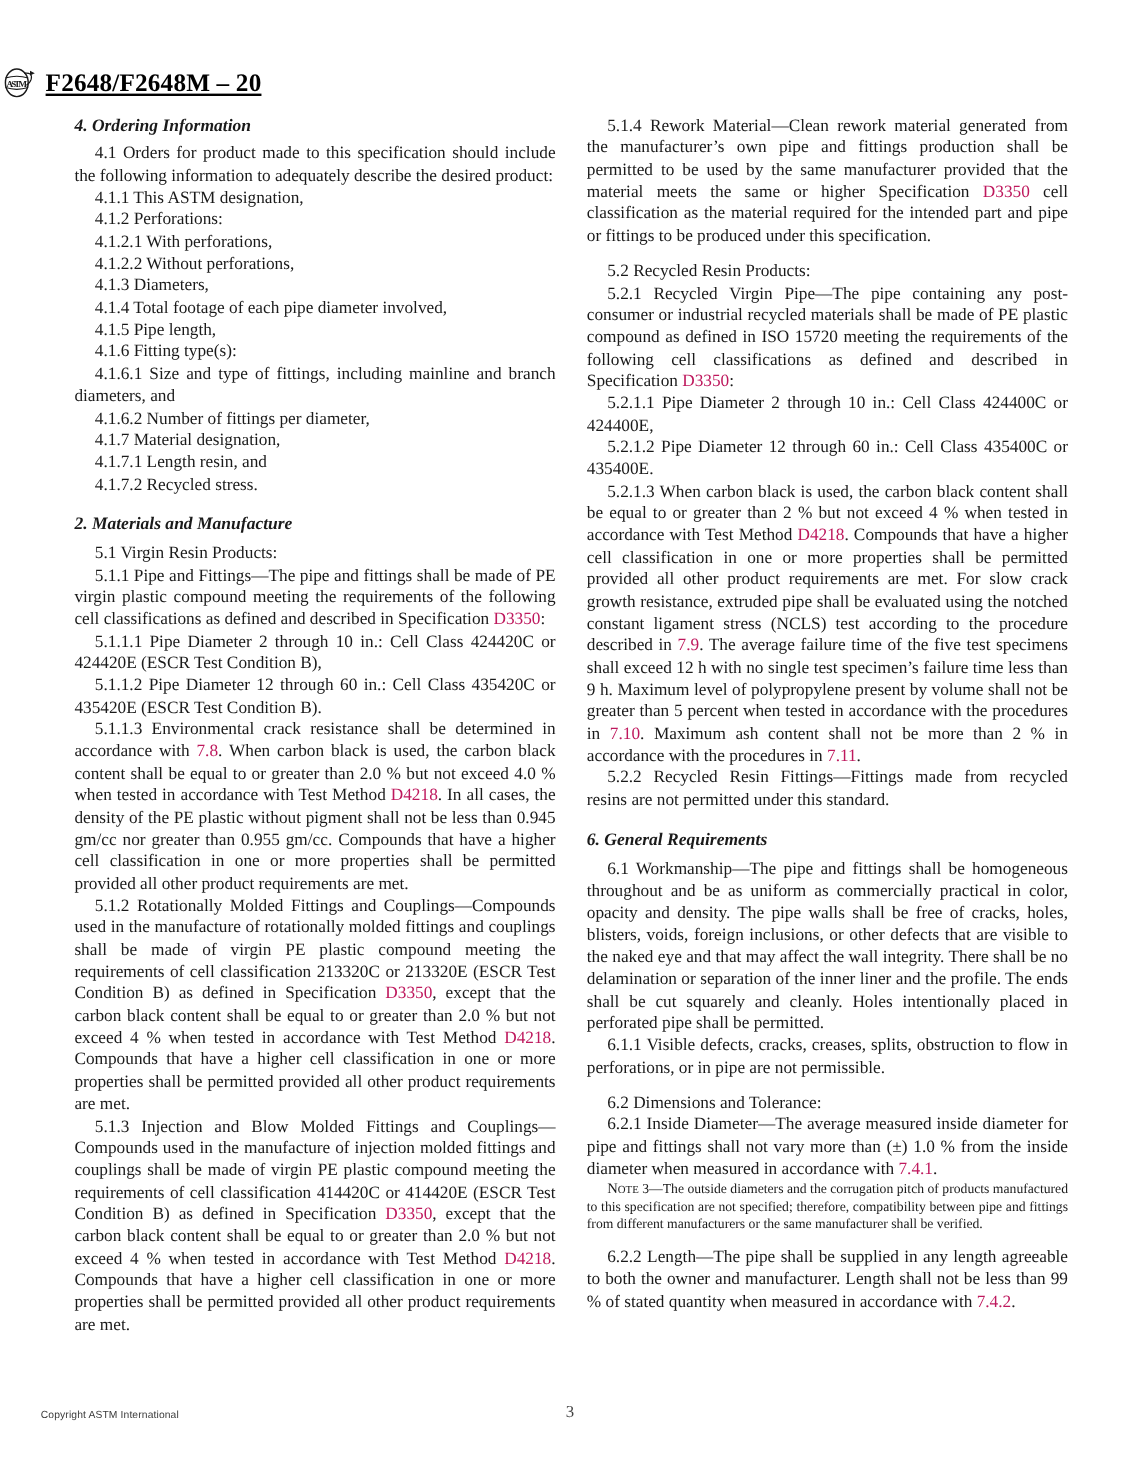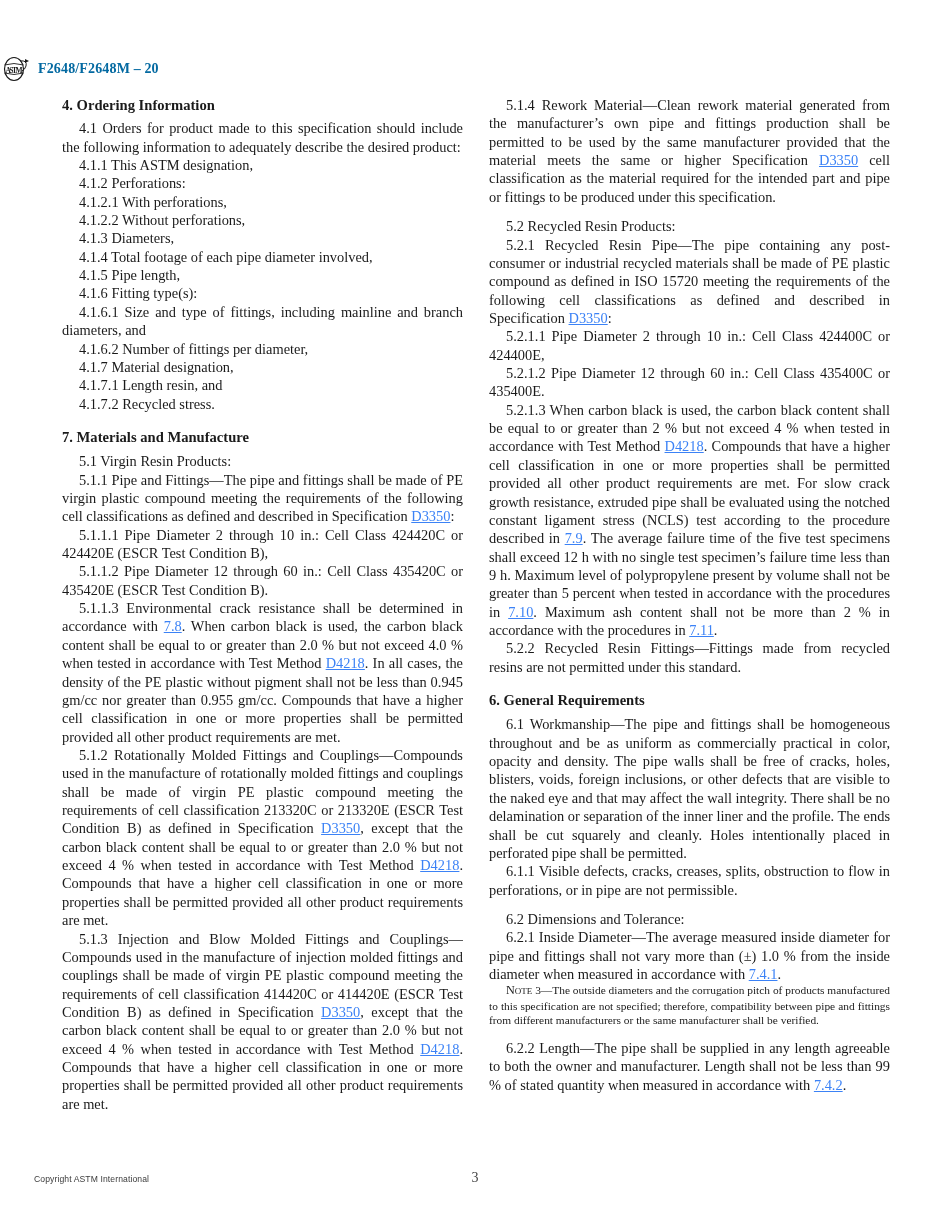--- a/index.html
+++ b/index.html
@@ -34,24 +34,25 @@
   }
   .astm-logo {
     width: 30px;
     height: 26px;
     flex: 0 0 auto;
     display: block;
   }
   .header-title {
     font-family: "Liberation Serif", "DejaVu Serif", serif;
     font-weight: bold;
-    font-size: 14px;
+    font-size: 21px;
     letter-spacing: 0.15px;
-    color: #0369a1;
+    color: #000000;
     white-space: nowrap;
+    text-decoration: underline;
   }
 
   
   .columns {
     position: absolute;
     top: 96px;
     left: 62px;
     width: 828px;
     height: 1055px;
     display: flex;
@@ -63,37 +64,38 @@
     flex: 0 0 401px;
   }
 
   
   .sec-head {
     font-weight: bold;
     font-size: 14.6px;
     margin: 0 0 5px 0;
     line-height: 1.25;
     text-indent: 0;
+    font-style: italic;
   }
   .sec-head.spaced { margin-top: 15px; }
 
   p.para {
     margin: 0;
     font-size: 14.4px;
     line-height: 1.275;
     text-align: justify;
     text-justify: inter-word;
     text-indent: 17px;
     hyphens: none;
   }
   p.gap { margin-top: 11px; }
   p.gap-sm { margin-top: 6px; }
 
   .it { }
-  .ref { color: #3b82f6; text-decoration: underline; }
+  .ref { color: #be185d; }
 
   
   p.note {
     margin: 0;
     font-size: 11.4px;
     line-height: 1.27;
     text-align: justify;
     text-indent: 17px;
   }
   .smallcaps {
@@ -159,21 +161,21 @@
       <p class="para">4.1.3  Diameters,</p>
       <p class="para">4.1.4  Total footage of each pipe diameter involved,</p>
       <p class="para">4.1.5  Pipe length,</p>
       <p class="para">4.1.6  Fitting type(s):</p>
       <p class="para">4.1.6.1 Size and type of fittings, including mainline and branch diameters, and</p>
       <p class="para">4.1.6.2  Number of fittings per diameter,</p>
       <p class="para">4.1.7  Material designation,</p>
       <p class="para">4.1.7.1  Length resin, and</p>
       <p class="para">4.1.7.2  Recycled stress.</p>
 
-      <h2 class="sec-head spaced">7.  Materials and Manufacture</h2>
+      <h2 class="sec-head spaced">2.  Materials and Manufacture</h2>
 
       <p class="para gap-sm"><span>5.1</span> <span class="it">Virgin Resin Products:</span></p>
 
       <p class="para"><span>5.1.1</span> <span class="it">Pipe and Fittings</span><span>—The pipe and fittings shall be made of PE virgin plastic compound meeting the requirements of the following cell classifications as defined and described in Specification </span><span class="ref">D3350</span><span>:</span></p>
 
       <p class="para">5.1.1.1 Pipe Diameter 2 through 10 in.: Cell Class 424420C or 424420E (ESCR Test Condition B),</p>
       <p class="para">5.1.1.2 Pipe Diameter 12 through 60 in.: Cell Class 435420C or 435420E (ESCR Test Condition B).</p>
 
       <p class="para"><span>5.1.1.3 Environmental crack resistance shall be determined in accordance with </span><span class="ref">7.8</span><span>. When carbon black is used, the carbon black content shall be equal to or greater than 2.0 % but not exceed 4.0 % when tested in accordance with Test Method </span><span class="ref">D4218</span><span>. In all cases, the density of the PE plastic without pigment shall not be less than 0.945 gm/cc nor greater than 0.955 gm/cc. Compounds that have a higher cell classification in one or more properties shall be permitted provided all other product requirements are met.</span></p>
 
@@ -182,21 +184,21 @@
       <p class="para"><span>5.1.3</span> <span class="it">Injection and Blow Molded Fittings and Couplings</span><span>—Compounds used in the manufacture of injection molded fittings and couplings shall be made of virgin PE plastic compound meeting the requirements of cell classification 414420C or 414420E (ESCR Test Condition B) as defined in Specification </span><span class="ref">D3350</span><span>, except that the carbon black content shall be equal to or greater than 2.0 % but not exceed 4 % when tested in accordance with Test Method </span><span class="ref">D4218</span><span>. Compounds that have a higher cell classification in one or more properties shall be permitted provided all other product requirements are met.</span></p>
 
     </div>
 
     <div class="col">
 
       <p class="para"><span>5.1.4</span> <span class="it">Rework Material</span><span>—Clean rework material generated from the manufacturer’s own pipe and fittings production shall be permitted to be used by the same manufacturer provided that the material meets the same or higher Specification </span><span class="ref">D3350</span><span> cell classification as the material required for the intended part and pipe or fittings to be produced under this specification.</span></p>
 
       <p class="para gap"><span>5.2</span> <span class="it">Recycled Resin Products:</span></p>
 
-      <p class="para"><span>5.2.1</span> <span class="it">Recycled Resin Pipe</span><span>—The pipe containing any post-consumer or industrial recycled materials shall be made of PE plastic compound as defined in ISO 15720 meeting the requirements of the following cell classifications as defined and described in Specification </span><span class="ref">D3350</span><span>:</span></p>
+      <p class="para"><span>5.2.1</span> <span class="it">Recycled Virgin Pipe</span><span>—The pipe containing any post-consumer or industrial recycled materials shall be made of PE plastic compound as defined in ISO 15720 meeting the requirements of the following cell classifications as defined and described in Specification </span><span class="ref">D3350</span><span>:</span></p>
 
       <p class="para">5.2.1.1 Pipe Diameter 2 through 10 in.: Cell Class 424400C or 424400E,</p>
       <p class="para">5.2.1.2 Pipe Diameter 12 through 60 in.: Cell Class 435400C or 435400E.</p>
 
       <p class="para"><span>5.2.1.3 When carbon black is used, the carbon black content shall be equal to or greater than 2 % but not exceed 4 % when tested in accordance with Test Method </span><span class="ref">D4218</span><span>. Compounds that have a higher cell classification in one or more properties shall be permitted provided all other product requirements are met. For slow crack growth resistance, extruded pipe shall be evaluated using the notched constant ligament stress (NCLS) test according to the procedure described in </span><span class="ref">7.9</span><span>. The average failure time of the five test specimens shall exceed 12 h with no single test specimen’s failure time less than 9 h. Maximum level of polypropylene present by volume shall not be greater than 5 percent when tested in accordance with the procedures in </span><span class="ref">7.10</span><span>. Maximum ash content shall not be more than 2 % in accordance with the procedures in </span><span class="ref">7.11</span><span>.</span></p>
 
       <p class="para"><span>5.2.2</span> <span class="it">Recycled Resin Fittings</span><span>—Fittings made from recycled resins are not permitted under this standard.</span></p>
 
       <h2 class="sec-head spaced">6.  General Requirements</h2>
 

